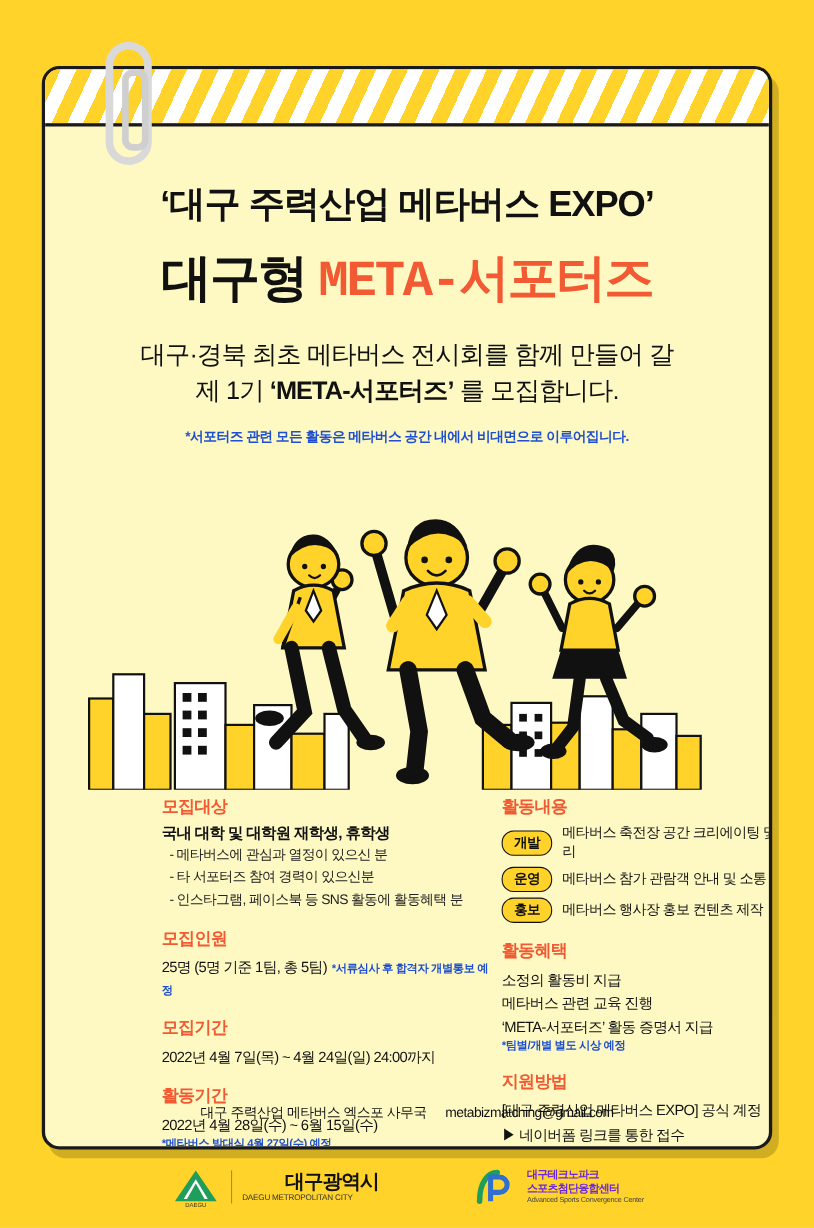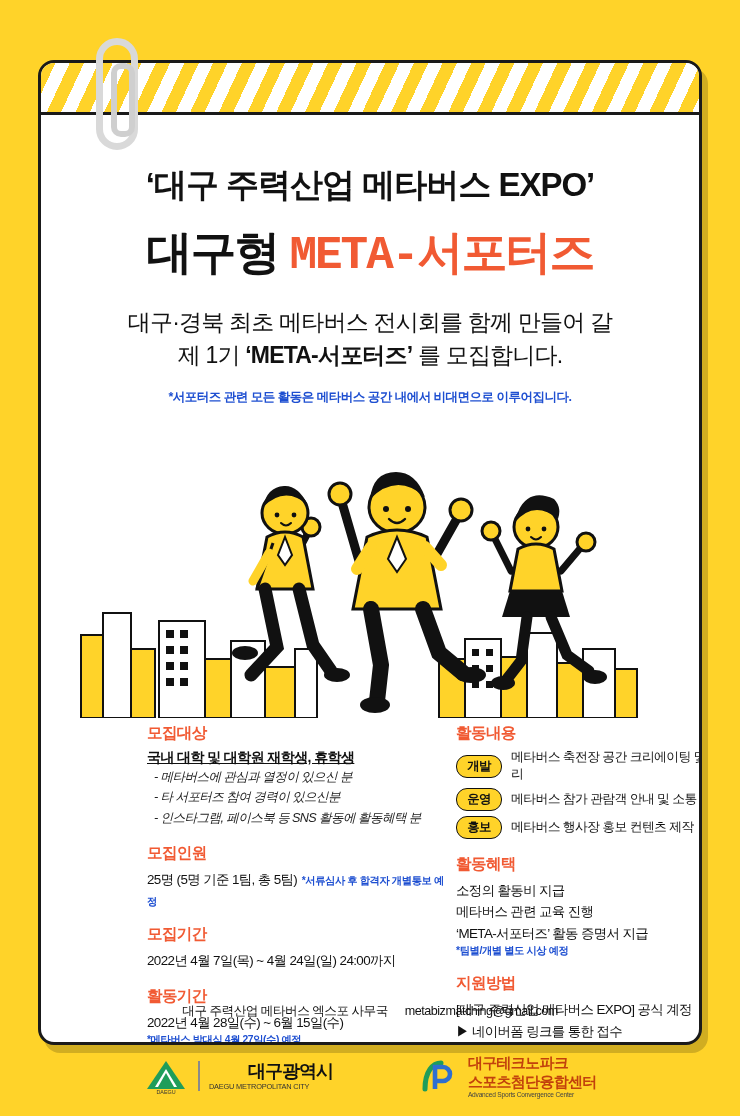--- a/index.html
+++ b/index.html
@@ -12,21 +12,21 @@
   #poster {
     position: relative;
     width: 740px; height: 1116px;
     background: #ffd329;
   }
   
   .card {
     position: absolute;
     left: 38px; top: 60px;
     width: 664px; height: 985px;
-    background: #ffffff;
+    background: #fef9c3;
     border: 3px solid #1a1a1a;
     border-radius: 16px;
     box-shadow: 6px 8px 0 rgba(0,0,0,0.18);
     overflow: hidden;
   }
   
   .stripes {
     position: absolute; left: 0; top: 0;
     width: 100%; height: 52px;
     background: repeating-linear-gradient(
@@ -85,22 +85,22 @@
     position: absolute; left: 16px; top: 660px; width: 100%;
     display: flex; padding: 0 28px; margin-left: 36px;
   }
   .col-left { width: 54%; padding-left: 26px; }
   .col-right { width: 46%; padding-left: 10px; }
   .sec { margin-bottom: 15px; }
   .sec-h {
     font-size: 15.5px; font-weight: bold; color: #f15a33;
     margin-bottom: 5px; letter-spacing: -0.6px;
   }
-  .sec-strong { font-size: 14px; font-weight: bold; color: #111; letter-spacing: -0.6px; text-decoration: underline; }
-  .sec-li { font-size: 12.6px; color: #222; letter-spacing: -0.6px; line-height: 1.62; padding-left: 7px; font-style: italic; }
+  .sec-strong { font-size: 14px; font-weight: bold; color: #111; letter-spacing: -0.6px; }
+  .sec-li { font-size: 12.6px; color: #222; letter-spacing: -0.6px; line-height: 1.62; padding-left: 7px; }
   .sec-p { font-size: 13.4px; color: #111; letter-spacing: -0.6px; line-height: 1.6; }
   .small-blue { font-size: 10.3px; color: #1e4fd1; font-weight: bold; letter-spacing: -0.4px; }
   .row-role { display: flex; align-items: center; gap: 9px; margin-bottom: 5px; }
   .pill {
     display: inline-block;
     min-width: 46px; text-align: center;
     background: #ffd329; color: #111;
     border: 1.6px solid #111; border-radius: 11px;
     font-size: 12.4px; font-weight: bold;
     padding: 2px 8px; letter-spacing: -0.5px;
@@ -113,21 +113,21 @@
   }
   .card-footer .mail { margin-left: 14px; }
   
   .logos {
     position: absolute; left: 0; bottom: 18px; width: 100%;
     display: flex; justify-content: center; align-items: center; gap: 86px;
   }
   .logo { display: flex; align-items: center; gap: 9px; }
   .logo-txt-main { font-size: 18px; font-weight: bold; color: #111; letter-spacing: -1px; line-height: 1.1; padding-left: 39px; }
   .logo-txt-sub { font-size: 7.4px; color: #333; letter-spacing: -0.2px; }
-  .logo-txt-g { font-size: 15px; font-weight: bold; color: #c2410c; letter-spacing: -0.7px; line-height: 1.22; }
+  .logo-txt-g { font-size: 10px; font-weight: bold; color: #6d28d9; letter-spacing: -0.7px; line-height: 1.22; }
   .logo-txt-g2 { font-size: 6.6px; color: #444; letter-spacing: -0.2px; }
   .divider-v { width: 1.5px; height: 30px; background: #8a8a8a; }
 </style>
 </head>
 <body>
 
 <div id="poster">
 
   <div class="card">
     <div class="stripes"></div>

